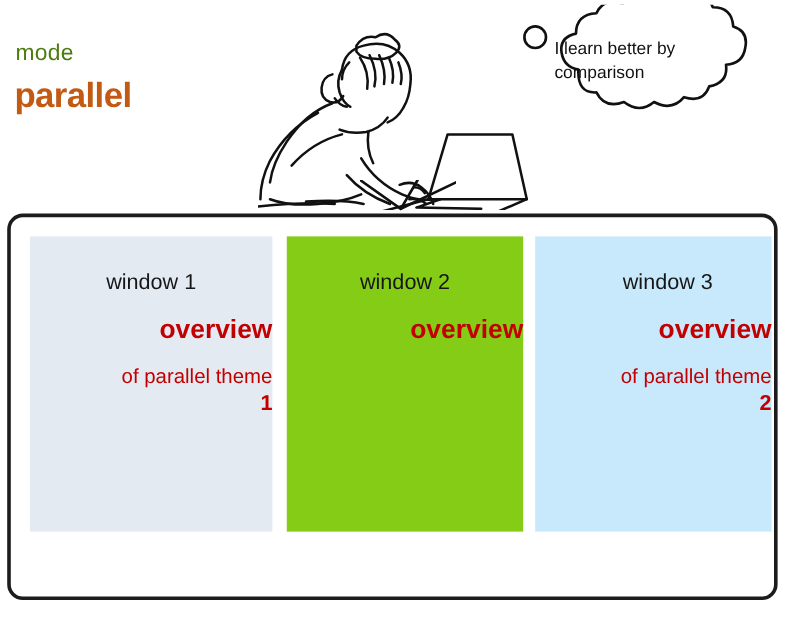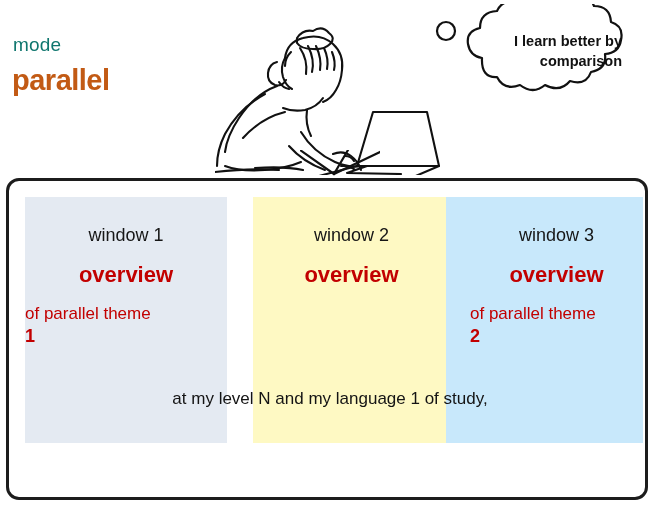--- a/index.html
+++ b/index.html
@@ -18,21 +18,21 @@
   
   #header {
     position: absolute;
     left: 0; top: 0;
     width: 656px; height: 178px;
   }
   #mode-label {
     position: absolute;
     left: 13px; top: 34px;
     font-size: 19px;
-    color: #0f766e;
+    color: #4d7c0f;
     letter-spacing: 0.2px;
   }
   #mode-value {
     position: absolute;
     left: 12px; top: 64px;
     font-size: 29px;
     font-weight: bold;
     color: #c25a14;
     letter-spacing: -0.5px;
   }
@@ -45,25 +45,24 @@
   }
   #thought-bubble {
     position: absolute;
     left: 430px; top: 4px;
     width: 226px; height: 130px;
   }
   #bubble-text {
     position: absolute;
     left: 462px; top: 31px;
     width: 160px;
-    text-align: right;
+    text-align: left;
     font-size: 14.5px;
     line-height: 20px;
     color: #111111;
-    font-weight: bold;
   }
   #pointer-arrow {
     position: absolute;
     left: 300px; top: 150px;
     width: 80px; height: 34px;
   }
 
   
   #panel-box {
     position: absolute;
@@ -76,38 +75,38 @@
   }
 
   .window-panel {
     position: absolute;
     top: 16px;
     height: 246px;
     box-sizing: border-box;
     padding-top: 28px;
   }
   #window-panel-1 { left: 16px;  width: 202px; background: #e4eaf2; }
-  #window-panel-2 { left: 244px; width: 197px; background: #fef9c3; }
+  #window-panel-2 { left: 230px; width: 197px; background: #84cc16; }
   #window-panel-3 { left: 437px; width: 197px; background: #c8e8fb; padding-left: 24px; }
 
   .window-title {
     text-align: center;
     font-size: 18px;
     color: #161616;
     margin-bottom: 16px;
   }
   .window-overview {
-    text-align: center;
+    text-align: right;
     font-size: 22px;
     font-weight: bold;
     color: #c20000;
     margin-bottom: 14px;
   }
   .window-sub {
-    text-align: left;
+    text-align: right;
     font-size: 17px;
     line-height: 23px;
     color: #c20000;
   }
   .window-sub-strong {
     display: block;
     font-weight: bold;
     font-size: 18px;
   }
 
@@ -228,16 +227,15 @@
   <div id="window-panel-3" class="window-panel">
     <div class="window-title">window 3</div>
     <div class="window-overview">overview</div>
     <div class="window-sub">
       <span>of parallel theme</span>
       <span class="window-sub-strong">2</span>
     </div>
   </div>
 
   <div id="caption">
-    <span>at my level N and my language 1 of study,</span>
   </div>
 
 </div>
 
 </body></html>

